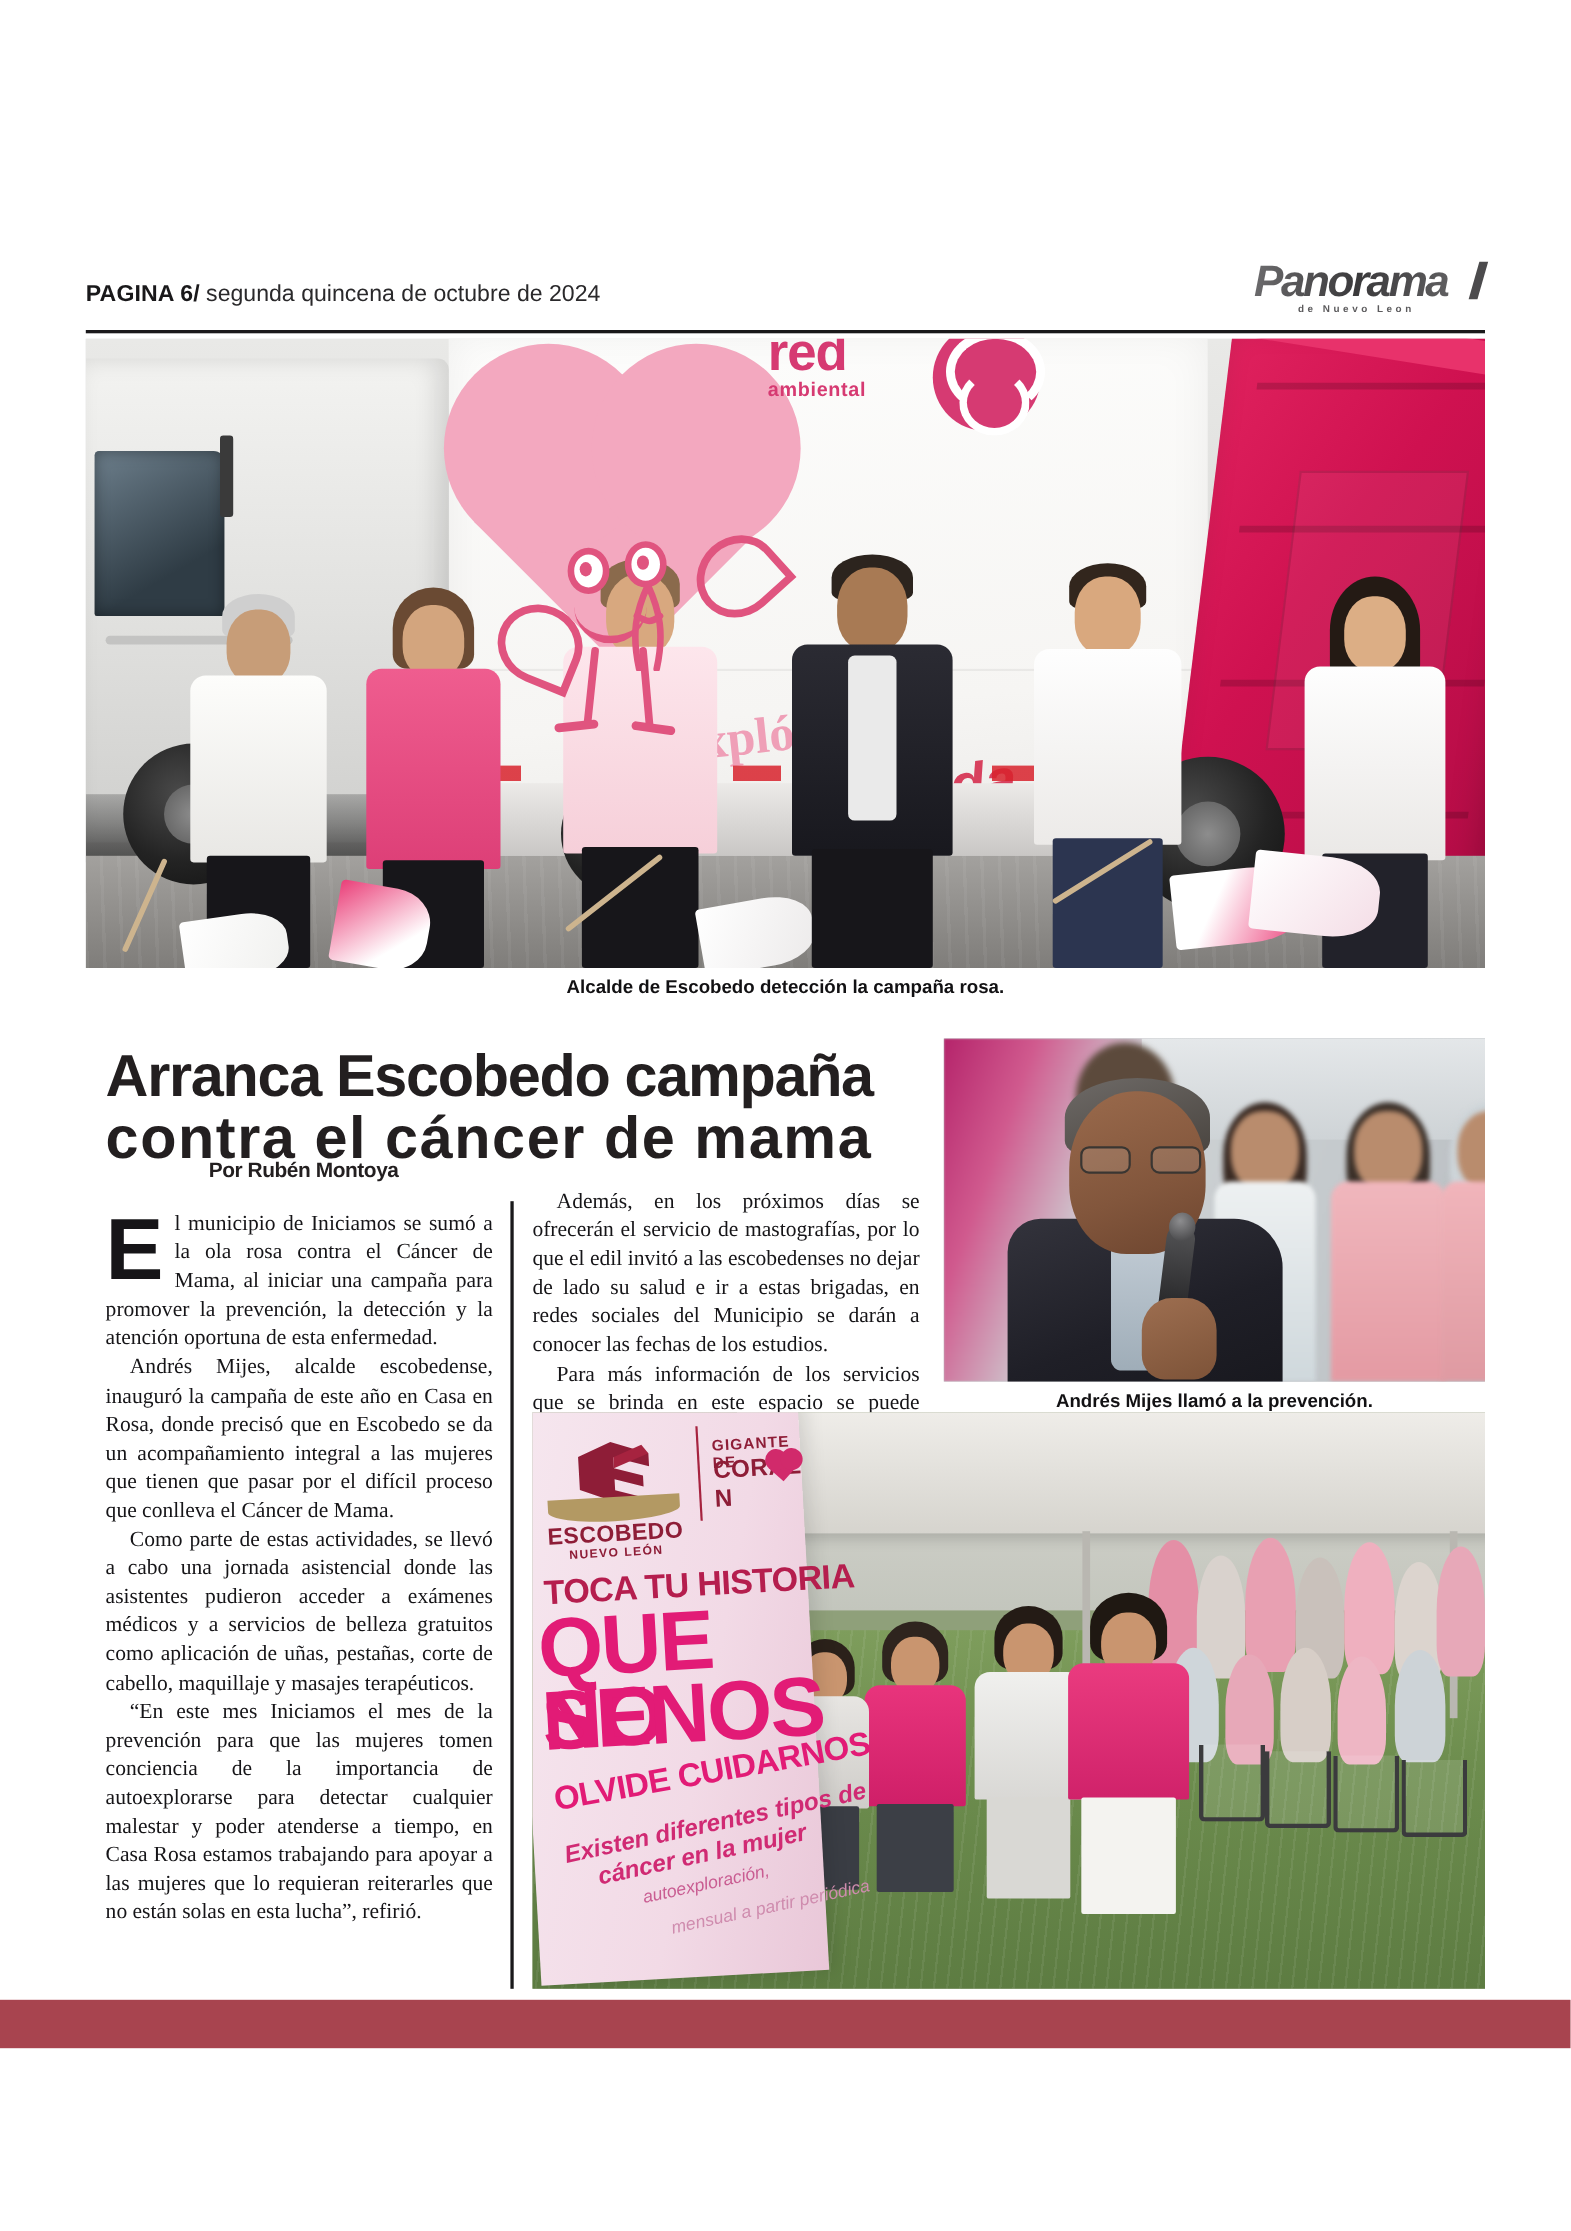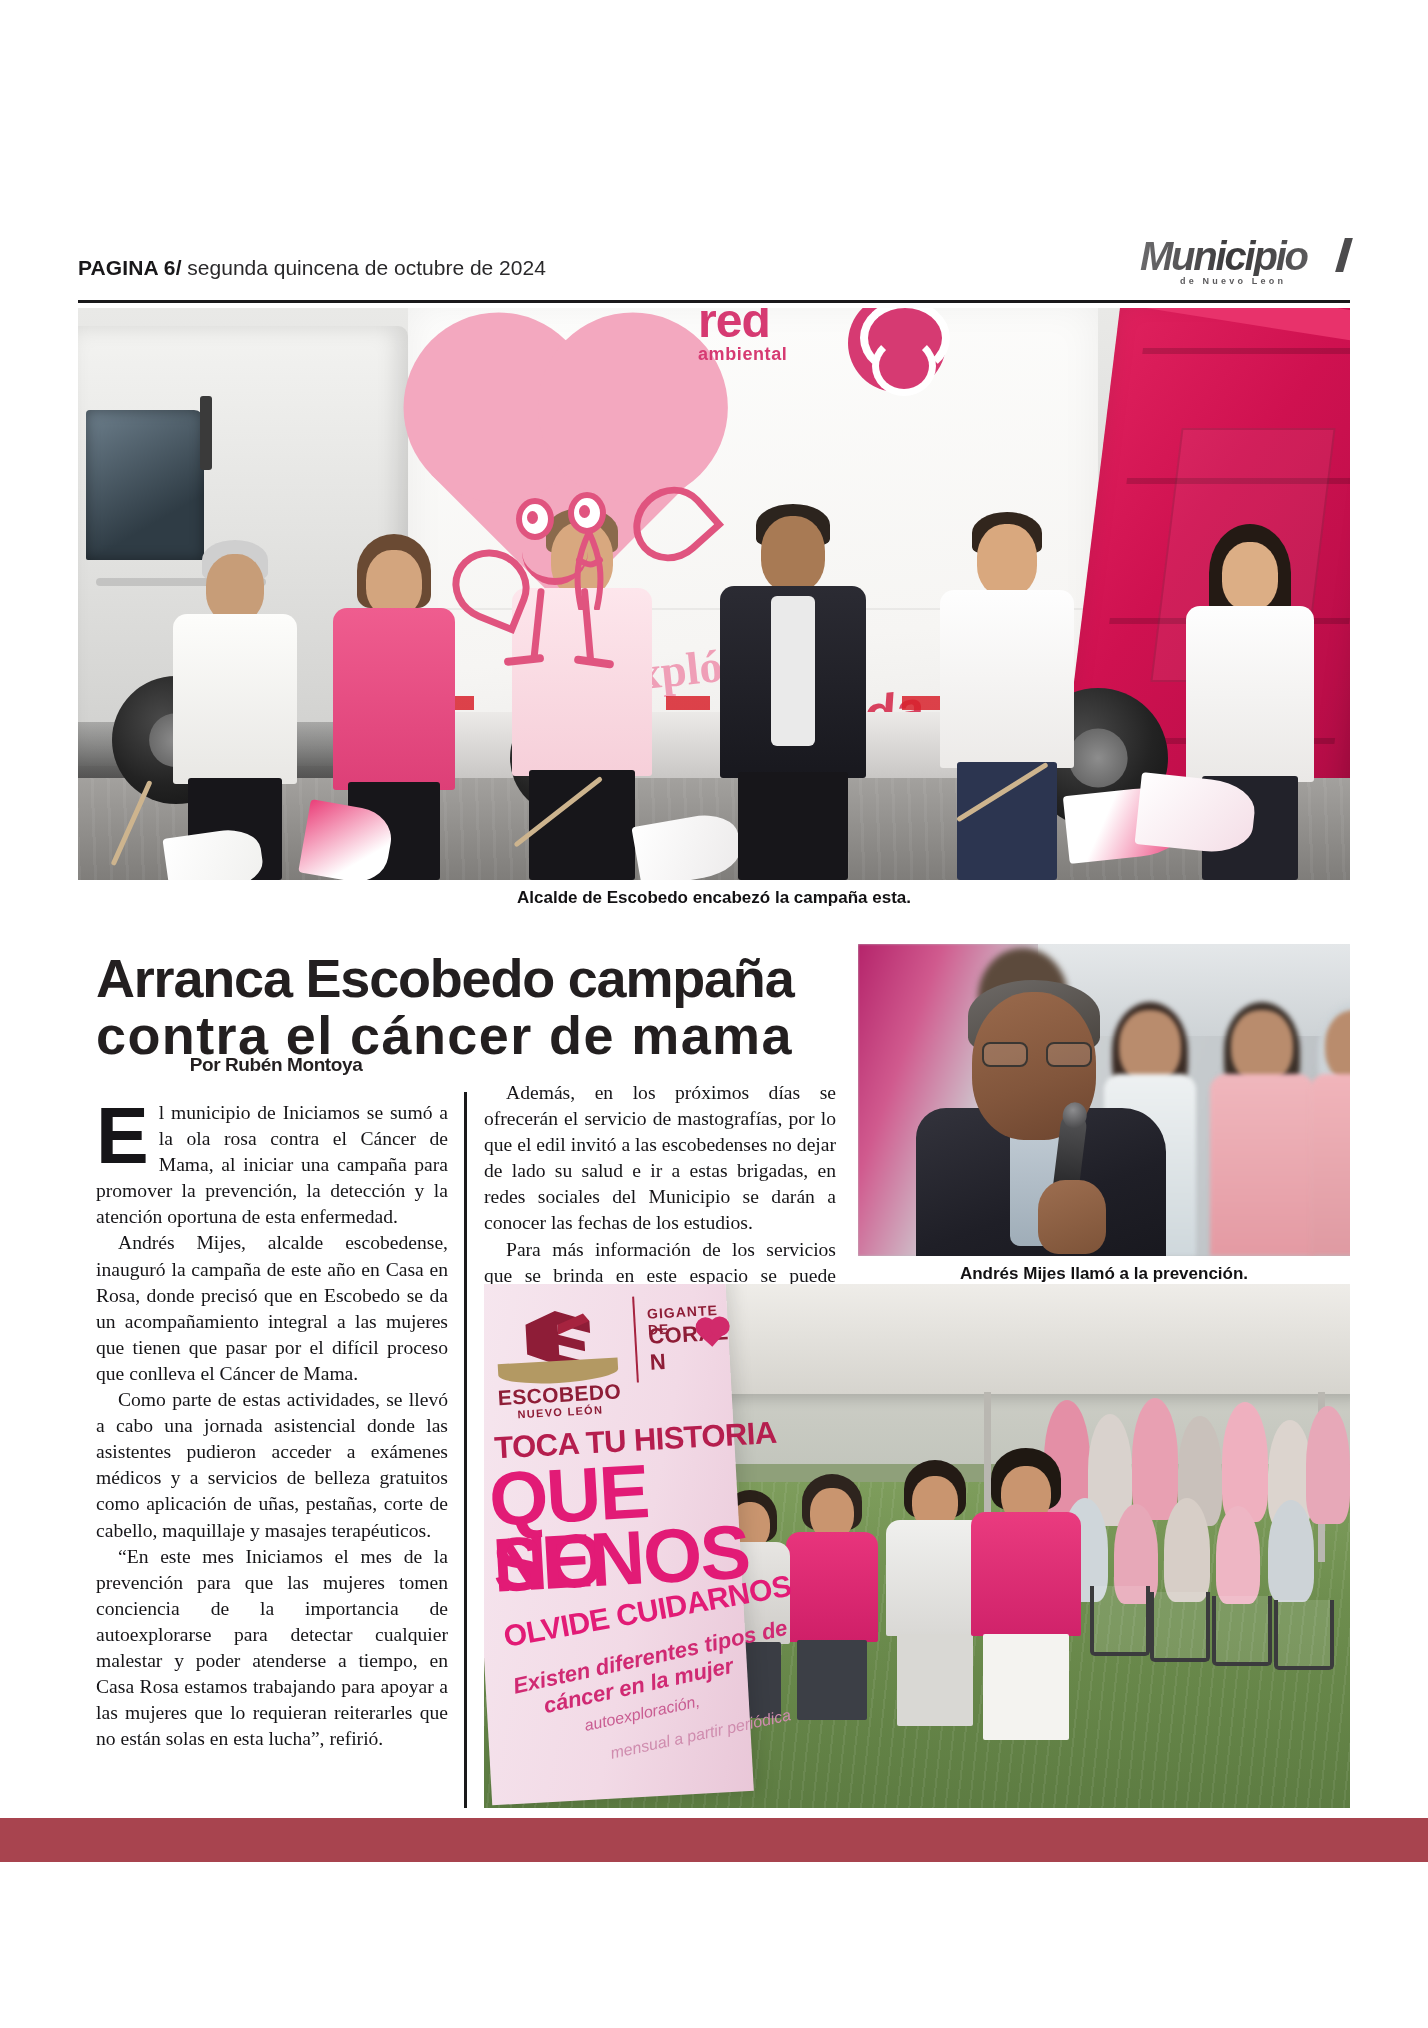--- a/index.html
+++ b/index.html
@@ -171,21 +171,21 @@
 </head>
 <body>
 
 <div class="page">
 
   <div class="masthead">
     <div class="mh-left">
       <b>PAGINA 6</b><span class="sep">/</span> <span class="date">segunda quincena de octubre de 2024</span>
     </div>
     <div class="logo">
-      <div class="word">Municipio</div>
+      <div class="word">Panorama</div>
       <div class="slash"></div>
       <div class="sub">de Nuevo Leon</div>
     </div>
   </div>
   <div class="rule"></div>
 
   <div class="photo-main">
     <div class="sky"></div>
 
     <div class="body-panel"></div>
@@ -297,21 +297,21 @@
 
     <div class="person" style="left:1104px;width:136px;height:356px;">
       <div class="hair" style="top:0;width:82px;height:98px;background:#241a14;"></div>
       <div class="head" style="top:18px;width:56px;height:68px;background:#dcae85;"></div>
       <div class="torso" style="top:82px;width:128px;height:176px;background:linear-gradient(180deg,#fefefe,#eae8e6);"></div>
       <div class="legs" style="top:252px;width:96px;height:104px;background:#22222a;"></div>
       <div class="flagcloth" style="left:-44px;top:254px;width:116px;height:72px;background:linear-gradient(130deg,#ffffff,#f4dde6);transform:rotate(6deg);"></div>
     </div>
   </div>
 
-  <div class="cap1">Alcalde de Escobedo encabezó la campaña esta.</div>
+  <div class="cap1">Alcalde de Escobedo detección la campaña rosa.</div>
 
   <h1 class="headline">
     <span>Arranca Escobedo campaña</span>
     <span class="l2">contra el cáncer de mama</span>
   </h1>
 
   <div class="byline">Por Rubén Montoya</div>
 
   <div class="col col1">
     <p class="first"><span class="dropcap">E</span><span>l municipio de Iniciamos se sumó a la ola rosa contra el Cáncer de Mama, al iniciar una campaña para promover la prevención, la detección y la atención oportuna de esta enfermedad.</span></p>

